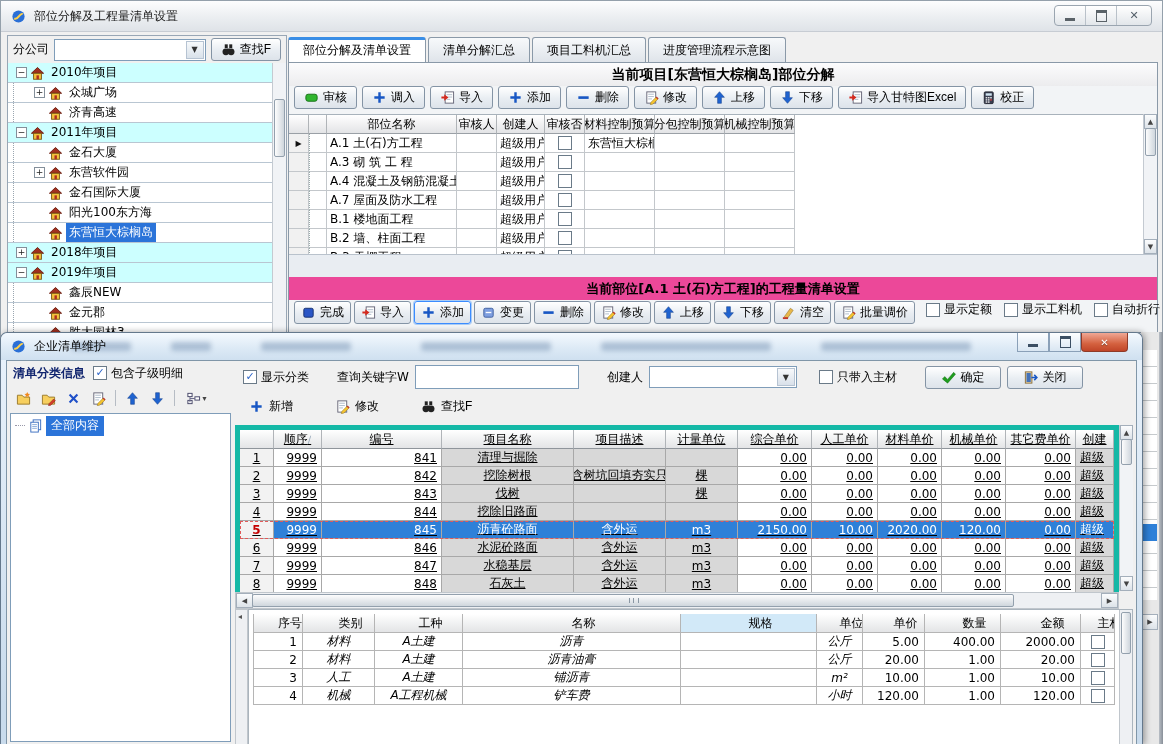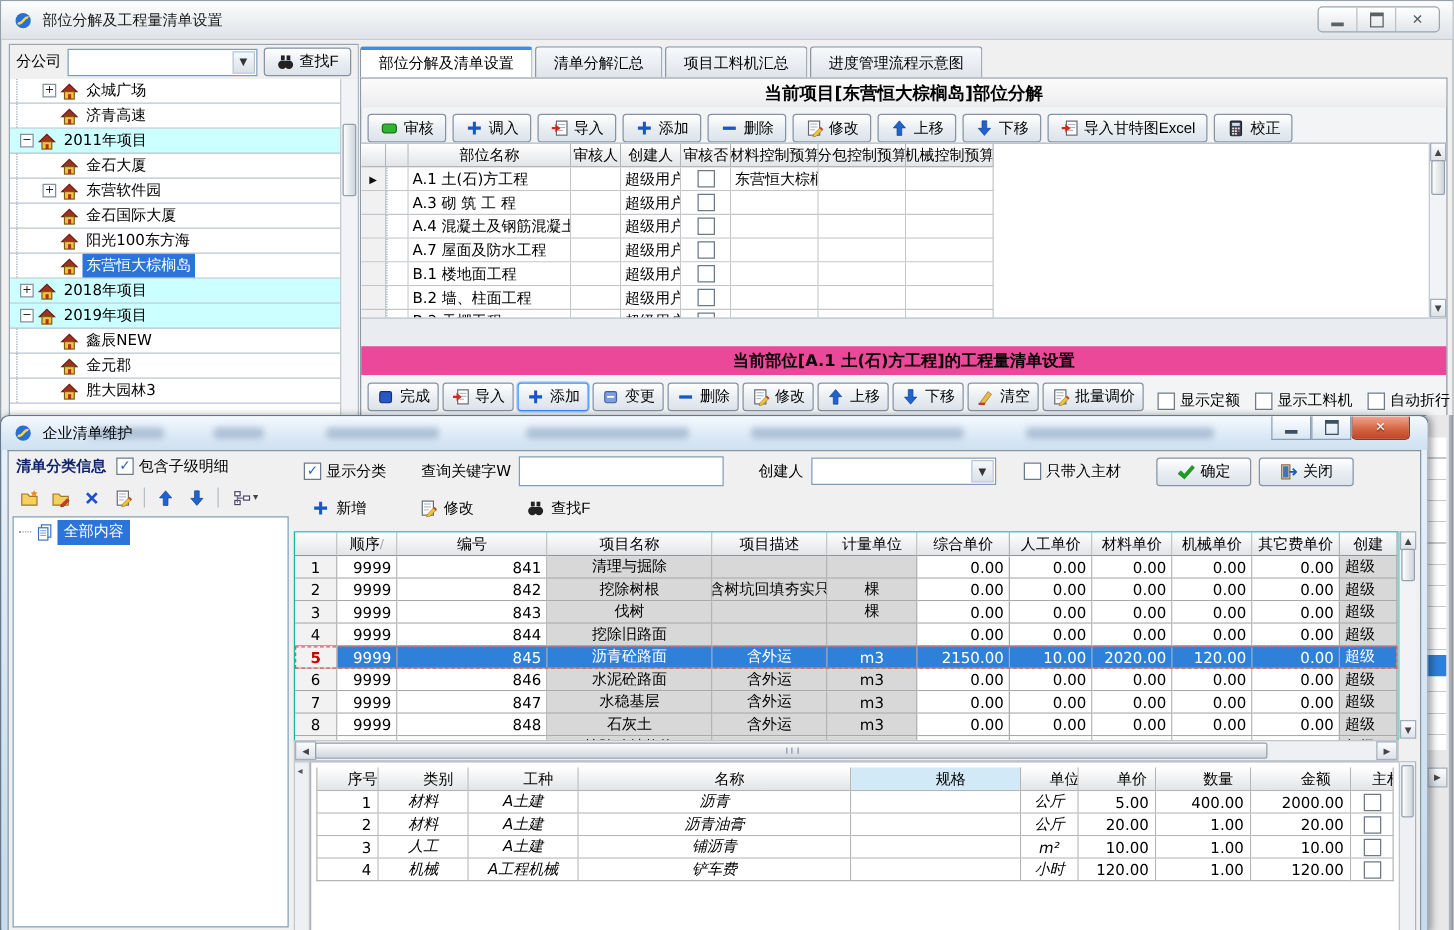--- a/index.html
+++ b/index.html
@@ -53,21 +53,21 @@
           border:1px solid #a4afbb;display:flex;align-items:center;justify-content:center;font-size:7px;color:#444;}
   
   .rpanel{position:absolute;left:287px;top:36px;width:870px;height:296px;}
   .tabs{position:absolute;left:0;top:0;right:0;height:25px;display:flex;gap:2px;align-items:flex-end;}
   .tab{padding:4px 14px 3px;border:1px solid #8a99a8;border-bottom:none;border-radius:3px 3px 0 0;
        background:linear-gradient(#f7f9fb,#dfe4ea);font-size:12px;cursor:default;}
   .tab.active{background:#fff;border-top:3px solid #3a8ee6;padding-top:2px;}
   .rcontent{position:absolute;left:0;top:25px;right:0;bottom:0;background:#f2f4f6;border:1px solid #8a99a8;}
   .sec-title{position:absolute;left:0;right:0;height:23px;display:flex;align-items:center;justify-content:center;
              font-weight:bold;font-size:14px;background:linear-gradient(#fcfcfd,#ececee);}
-  .tbar{position:absolute;left:0;right:12px;display:flex;align-items:flex-end;gap:5px;padding:0 5px;}
+  .tbar{position:absolute;left:0;right:12px;display:flex;align-items:flex-start;gap:5px;padding:0 5px;}
   
   .t1{position:absolute;left:0;top:51px;right:14px;height:140px;background:#fff;overflow:hidden;border-top:1px solid #a8b2bb;}
   .t1 .grid{display:grid;grid-template-columns:20px 18px 130px 40px 48px 40px 70px 70px 70px;}
   .hd{background:linear-gradient(#ffffff,#e3e4e6);border-right:1px solid #b0b4b8;border-bottom:1px solid #9aa0a6;
       display:flex;align-items:center;justify-content:center;height:18px;white-space:nowrap;overflow:hidden;}
   .t1c{height:18px;border-right:1px solid #c3c7cb;border-bottom:1px solid #c3c7cb;display:flex;align-items:center;
        padding:0 3px;white-space:nowrap;overflow:hidden;background:#fff;}
   .t1c.selcol{background:#f1f1f1;justify-content:center;padding:0;}
   .t1c.selcol.sel::after{content:"▶";font-size:8px;color:#111;}
   .t1c.stub{border-left:1px dotted #9aa;padding:0;background:#fff;}
@@ -103,21 +103,21 @@
   .lp-tree{position:absolute;left:3px;top:52px;width:219px;bottom:3px;background:#fff;border:1px solid #7f9db9;}
   .root-item{display:flex;align-items:center;gap:3px;height:19px;margin-top:2px;padding-left:4px;}
   .root-item .stubdot{width:10px;border-top:1px dotted #99a;}
   .root-label{background:#2b74d9;color:#fff;padding:1px 5px 2px;}
   
   .f-row{position:absolute;left:228px;right:2px;top:3px;height:26px;display:flex;align-items:center;gap:6px;padding-left:8px;}
   .tinput{height:20px;border:1px solid #7f9db9;background:#fff;width:158px;}
   .flat{display:inline-flex;align-items:center;gap:5px;background:transparent;border:none;font-size:12px;}
   .w2tb{position:absolute;left:236px;top:33px;height:24px;display:flex;align-items:center;gap:30px;}
   
-  .lt{position:absolute;left:228px;top:64px;right:17px;height:166px;background:#fff;overflow:hidden;border:1px solid #14b8a6;}
+  .lt{position:absolute;left:228px;top:64px;right:17px;height:166px;background:#fff;overflow:hidden;border:5px solid #14b8a6;text-decoration:underline;}
   .lt .grid{display:grid;grid-template-columns:34px 48px 120px 132px 92px 72px 74px 66px 64px 64px 70px minmax(0,1fr);}
   .lt .hd{height:18px;border-bottom:1px solid #8f959b;}
   .h-seq::after{content:" ∕";color:#9ab;font-size:10px;}
   .lc{height:17px;border-right:1px solid #a8a8a8;border-bottom:1px solid #a8a8a8;display:flex;align-items:center;
       padding:0 4px;white-space:nowrap;overflow:hidden;}
   .lc.gray{background:#d8d8d8;}
   .lc.num{background:#fff;justify-content:flex-end;}
   .lc.rno{background:#f2f2f2;justify-content:center;padding:0;}
   .lc.ctr{justify-content:center;}
   .ltrow.sel .lc{background:#2e80d8;color:#fff;}
@@ -291,20 +291,28 @@
           </div>
         <button class="btn">
           <svg class="i">
               <use href="#sym-binoc"></use>
             </svg>
           <span>查找F</span>
         </button>
       </div>
       <div class="tree">
 
+      <div class="titem year">
+          <span class="lv l0"></span>
+          <span class="exp minus"></span>
+          <svg class="i house">
+              <use href="#sym-house"></use>
+            </svg>
+          <span class="tlabel">2010年项目</span>
+        </div>
           <div class="titem">
           <span class="lv l1"></span>
           <span class="exp plus"></span>
           <svg class="i house">
               <use href="#sym-house"></use>
             </svg>
           <span class="tlabel">众城广场</span>
         </div>
           <div class="titem">
           <span class="lv l1"></span>

